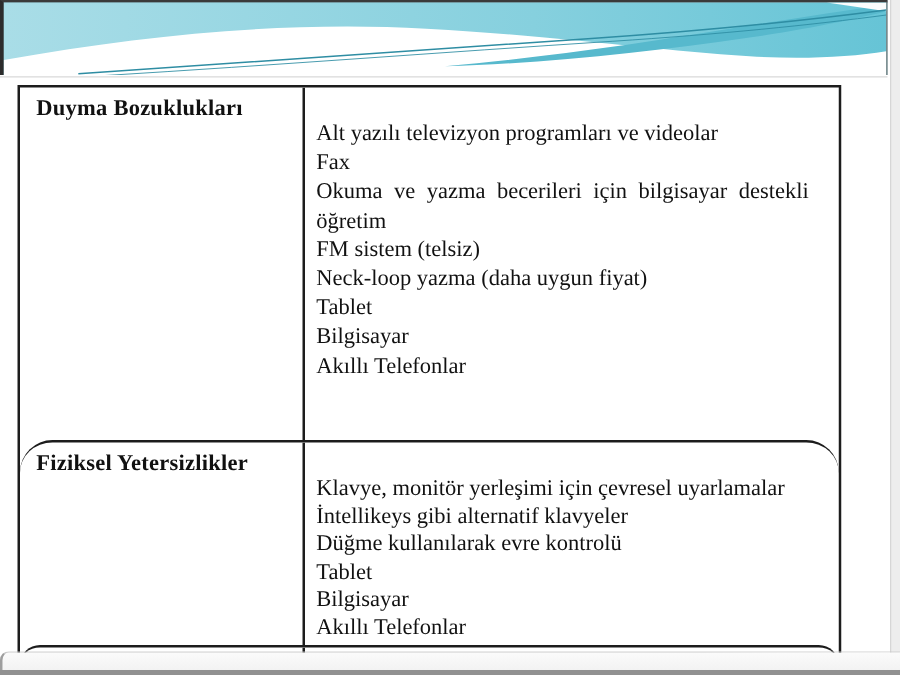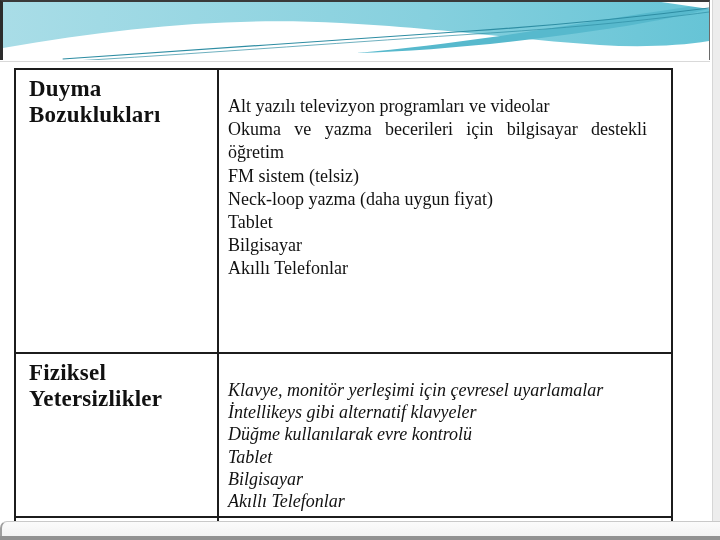--- a/index.html
+++ b/index.html
@@ -26,38 +26,38 @@
 
   
   .atable{
     position:absolute;left:14px;top:68px;width:659px;
     box-sizing:border-box;
     border:2px solid #1c1c1c;
     background:#ffffff;
     color:#111111;
   }
   .trow{display:flex;overflow:hidden;}
-  .trow + .trow{border-top:2px solid #1c1c1c;}
+  .trow + .trow{border-top:2px solid #1c1c1c;border-radius:26px;}
   .row-0{height:282px;}
   .row-1{height:162px;}
   .row-2{height:30px;}
   .cell-cat{
-    width:203px;box-sizing:border-box;flex:none;
+    width:228px;box-sizing:border-box;flex:none;
     border-right:2px solid #1c1c1c;
     padding:6px 10px 0 13px;
-    font-weight:bold;font-size:23px;letter-spacing:0.2px;
+    font-weight:bold;font-size:18px;letter-spacing:0.2px;
   }
   .cell-items{
     flex:1;box-sizing:border-box;
     padding:4px 24px 0 9px;
     font-size:18px;
     margin-top:21px;
   }
   .row-0 .item-line{line-height:23.2px;}
-  .row-1 .item-line{line-height:22.2px;font-style:italic;}
+  .row-1 .item-line{line-height:22.2px;}
   .item-line{white-space:nowrap;}
   .item-line.justify{
     white-space:normal;
     text-align:justify;
     text-align-last:left;
   }
 
   
   .right-gutter{
     position:absolute;top:0;right:0;width:8px;height:540px;
@@ -102,20 +102,21 @@
     <path d="M80,58.5 C220,50 350,40 490,31 C575,25.5 650,18 710,10" stroke="#2e8da3" stroke-width="0.7" fill="none"></path>
   </svg>
 </div>
 <div class="header-shadow"></div>
 
 <div class="atable">
   <div class="trow row-0">
     <div class="cell-cat">Duyma Bozuklukları</div>
     <div class="cell-items">
         <div class="item-line">Alt yazılı televizyon programları ve videolar</div>
+        <div class="item-line">Fax</div>
         <div class="item-line justify">Okuma ve yazma becerileri için bilgisayar destekli öğretim</div>
         <div class="item-line">FM sistem (telsiz)</div>
         <div class="item-line">Neck-loop yazma (daha uygun fiyat)</div>
         <div class="item-line">Tablet</div>
         <div class="item-line">Bilgisayar</div>
         <div class="item-line">Akıllı Telefonlar</div>
       </div>
   </div>
   <div class="trow row-1">
     <div class="cell-cat">Fiziksel Yetersizlikler</div>

